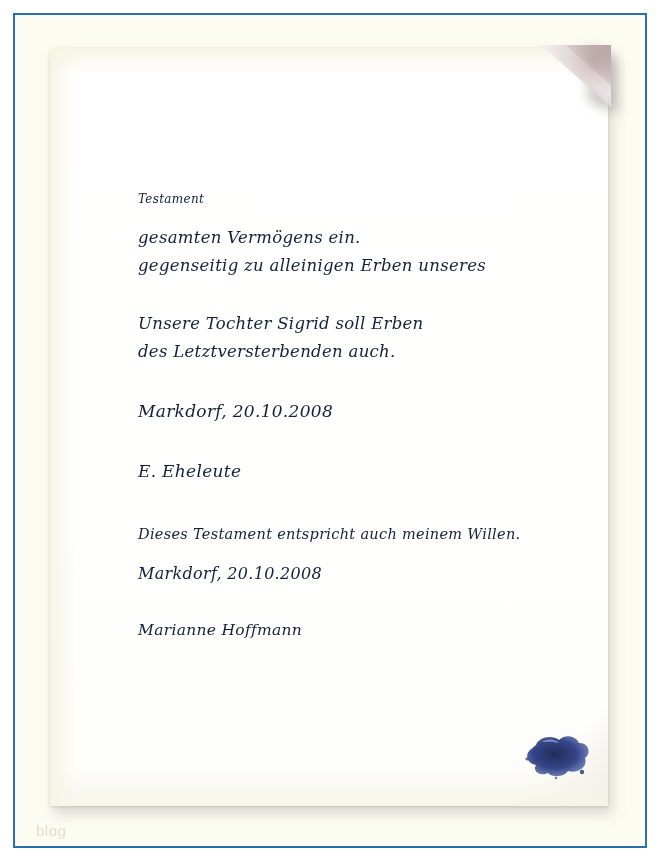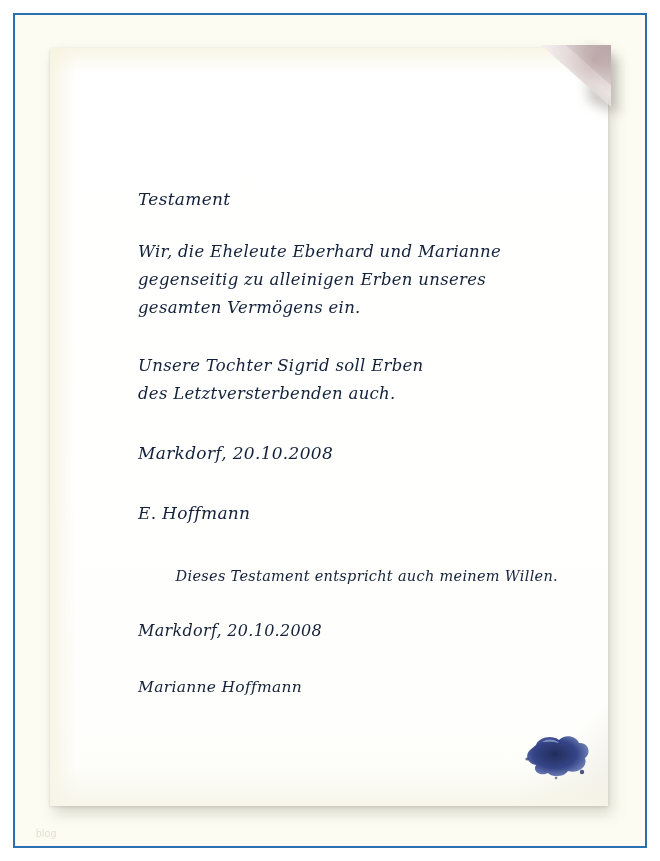--- a/index.html
+++ b/index.html
@@ -144,36 +144,36 @@
   }
   .para {
     margin: 0 0 26px 0;
     letter-spacing: 0.3px;
   }
   .line {
     display: block;
     white-space: pre;
   }
 
-  .p-title { font-size: 17px; line-height: 22px; margin-bottom: 28px; }
+  .p-title { font-size: 12px; line-height: 22px; margin-bottom: 14px; }
   .p-body  { font-size: 16.5px; line-height: 28px; margin-bottom: 30px; }
   .p-body2 { font-size: 16.5px; line-height: 28px; margin-bottom: 32px; }
   .p-place { font-size: 17px; line-height: 26px; margin-bottom: 34px; }
   .p-sign  { font-size: 17px; line-height: 26px; margin-bottom: 38px; }
-  .p-note  { font-size: 14.5px; line-height: 24px; margin-bottom: 30px; text-align: right; }
+  .p-note  { font-size: 14.5px; line-height: 24px; margin-bottom: 15px; }
   .p-place2{ font-size: 16px; line-height: 26px; margin-bottom: 30px; }
   .p-sign2 { font-size: 15.5px; line-height: 26px; margin-bottom: 0; }
 
   
   #watermark {
     position: absolute;
     left: 36px;
     bottom: 22px;
     font-family: "Liberation Sans", sans-serif;
-    font-size: 10px;
+    font-size: 15px;
     color: #e2ded0;
     letter-spacing: 0.5px;
   }
 </style>
 </head>
 <body>
 
 <div id="page-frame">
 
   <div id="paper-backdrop"></div>
@@ -189,33 +189,32 @@
     <div id="corner-shadow"></div>
     <div id="corner-fold">
       <div id="corner-fold-edge"></div>
     </div>
 
     <div id="document-text">
         <div class="para p-title">
           <span class="line">Testament</span>
         </div>
         <div class="para p-body">
-          <span class="line">Wir, die Eheleute Eberhard und Marianne</span>
+          <span class="line">gesamten Vermögens ein.</span>
           <span class="line">gegenseitig zu alleinigen Erben unseres</span>
-          <span class="line">gesamten Vermögens ein.</span>
         </div>
         <div class="para p-body2">
           <span class="line">Unsere Tochter Sigrid soll Erben</span>
           <span class="line">des Letztversterbenden auch.</span>
         </div>
         <div class="para p-place">
           <span class="line">Markdorf, 20.10.2008</span>
         </div>
         <div class="para p-sign">
-          <span class="line">E. Hoffmann</span>
+          <span class="line">E. Eheleute</span>
         </div>
         <div class="para p-note">
           <span class="line">Dieses Testament entspricht auch meinem Willen.</span>
         </div>
         <div class="para p-place2">
           <span class="line">Markdorf, 20.10.2008</span>
         </div>
         <div class="para p-sign2">
           <span class="line">Marianne Hoffmann</span>
         </div>

